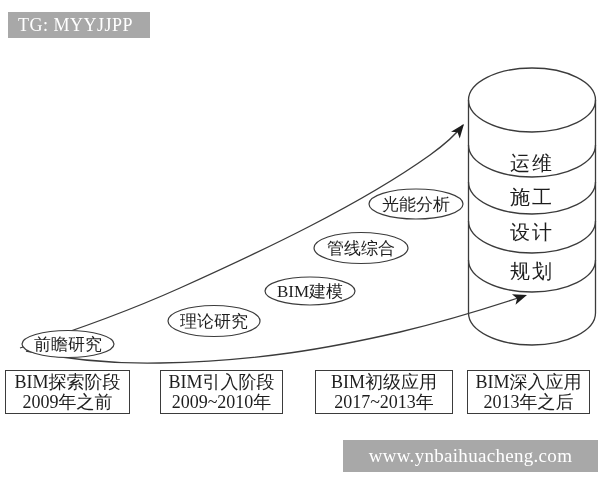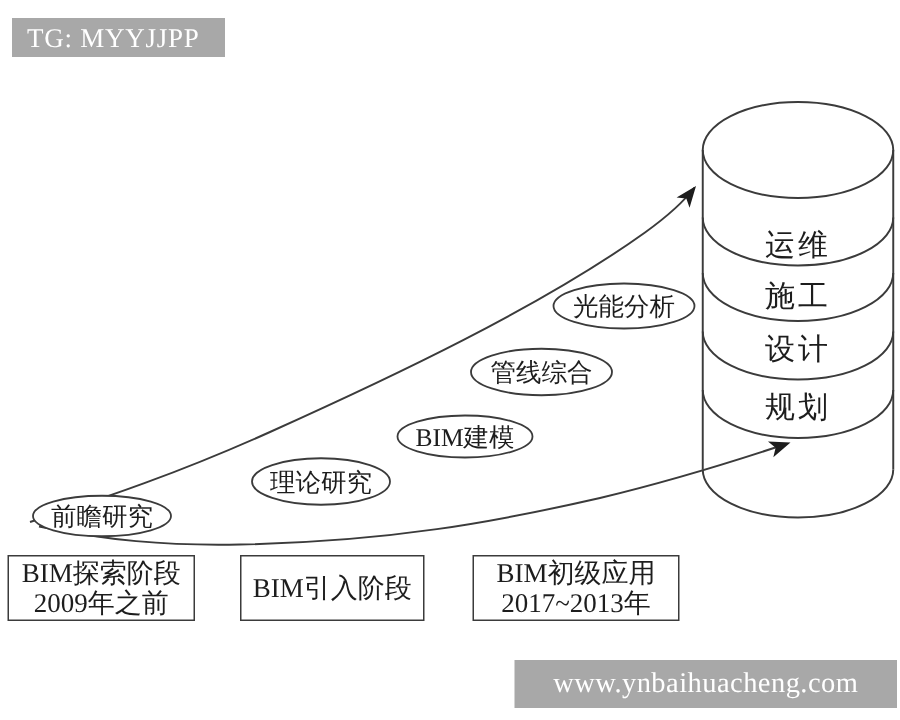--- a/index.html
+++ b/index.html
@@ -111,22 +111,27 @@
       <text class="node-text" x="416" y="210">光能分析</text>
     </g>
   </svg>
 
   <div class="stage-box" style="left:5px; width:125px;">
     <div>BIM探索阶段</div>
     <div>2009年之前</div>
   </div>
   <div class="stage-box" style="left:160px; width:123px;">
     <div>BIM引入阶段</div>
+    <div>2009~2010年</div>
   </div>
   <div class="stage-box" style="left:315px; width:138px;">
     <div>BIM初级应用</div>
     <div>2017~2013年</div>
+  </div>
+  <div class="stage-box" style="left:467px; width:123px;">
+    <div>BIM深入应用</div>
+    <div>2013年之后</div>
   </div>
 
   <div class="watermark wm-top">TG: MYYJJPP</div>
   <div class="watermark wm-bottom">www.ynbaihuacheng.com</div>
 
 </div>
 
 </body></html>

